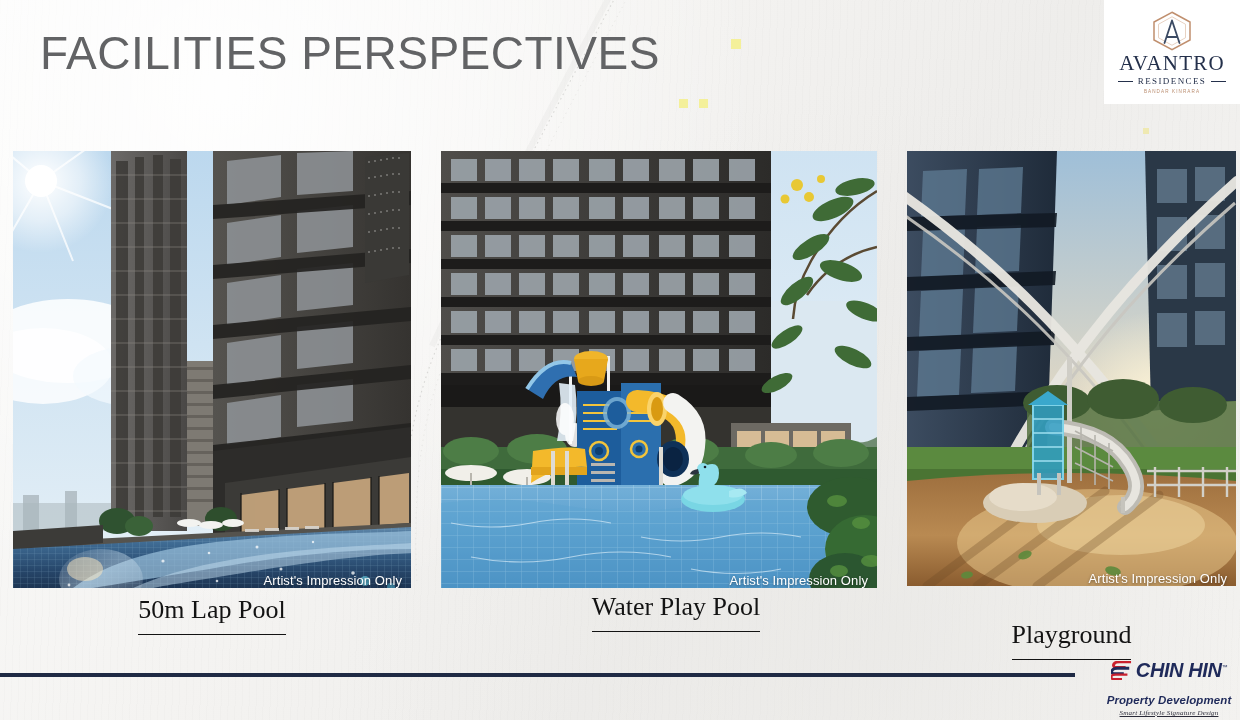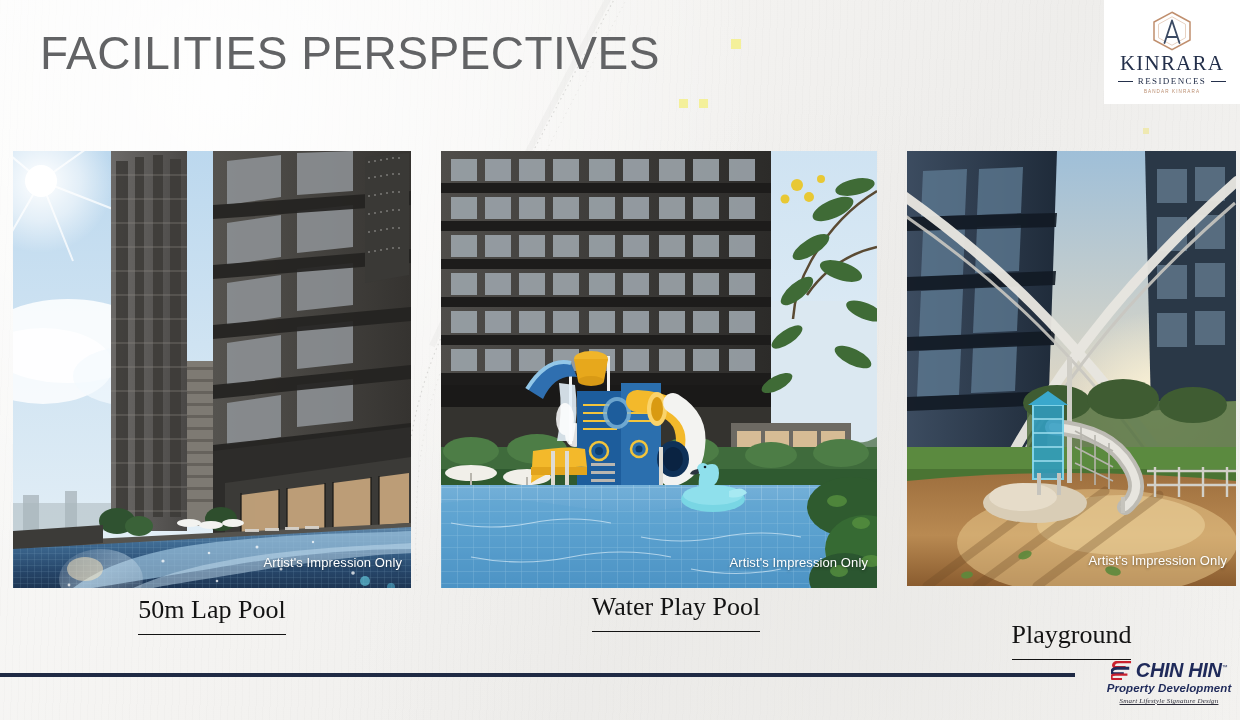--- a/index.html
+++ b/index.html
@@ -62,21 +62,21 @@
   }
   .brand .loc{
     font-family:"Liberation Sans",sans-serif;color:#b98b6d;
     font-size:4.6px;letter-spacing:1.1px;margin-top:3px;
   }
 
   
   .card{position:absolute;overflow:hidden;background:#dcdcdc;}
   .card .scene{position:absolute;inset:0;}
   .imp{
-    position:absolute;right:9px;bottom:18px;
+    position:absolute;right:9px;bottom:0;
     color:#ffffff;font-size:13px;letter-spacing:.1px;
     font-family:"Liberation Sans",sans-serif;
     text-shadow:0 1px 3px rgba(0,0,0,.45);
     white-space:nowrap;
   }
   .caption{
     position:absolute;text-align:center;
     font-family:"Liberation Serif",serif;
     font-size:26px;color:#131313;white-space:nowrap;
   }
@@ -91,21 +91,21 @@
   .chinhin .row{display:flex;align-items:center;gap:3px;}
   .chinhin .mark{width:22px;height:19px;}
   .chinhin .ch{
     font-family:"Liberation Sans",sans-serif;font-weight:bold;font-style:italic;
     font-size:20px;color:#1f2a5a;letter-spacing:-.4px;line-height:1;
     position:relative;
   }
   .chinhin .tm{font-size:6px;vertical-align:super;font-style:normal;font-weight:normal;}
   .chinhin .pd{
     font-family:"Liberation Sans",sans-serif;font-style:italic;font-weight:bold;
-    font-size:11.5px;color:#1f2a5a;margin-top:2px;letter-spacing:.1px;
+    font-size:11.5px;color:#1f2a5a;margin-top:14px;letter-spacing:.1px;
   }
   .chinhin .tag{
     font-family:"Liberation Serif",serif;font-style:italic;
     font-size:7px;color:#2a2a38;margin-top:3px;letter-spacing:.2px;text-decoration:underline;
   }
 </style>
 </head>
 <body>
 
 <div class="slide"></div>
@@ -122,21 +122,21 @@
 <div class="dot d4"></div>
 
 <div class="title">FACILITIES PERSPECTIVES</div>
 
 <div class="brand">
   <svg class="mono" viewBox="0 0 60 56">
     <polygon points="30,3 54,16 54,40 30,53 6,40 6,16" fill="none" stroke="#c08f6e" stroke-width="2"></polygon>
     <polygon points="30,9 48,19 48,37 30,47 12,37 12,19" fill="none" stroke="#e0c3ad" stroke-width="1"></polygon>
     <path d="M30 14 L20 44 M30 14 L40 44 M24 36 L36 36" fill="none" stroke="#3b4a63" stroke-width="2.4" stroke-linecap="round"></path>
   </svg>
-  <div class="name">KINRARA</div>
+  <div class="name">AVANTRO</div>
   <div class="sub">
     <span class="ln"></span>
     <span class="txt">RESIDENCES</span>
     <span class="ln"></span>
   </div>
   <div class="loc">BANDAR KINRARA</div>
 </div>
 
 <div class="card" style="left:13px;top:151px;width:398px;height:437px;">
   <svg class="scene" viewBox="0 0 398 437" preserveAspectRatio="none">

